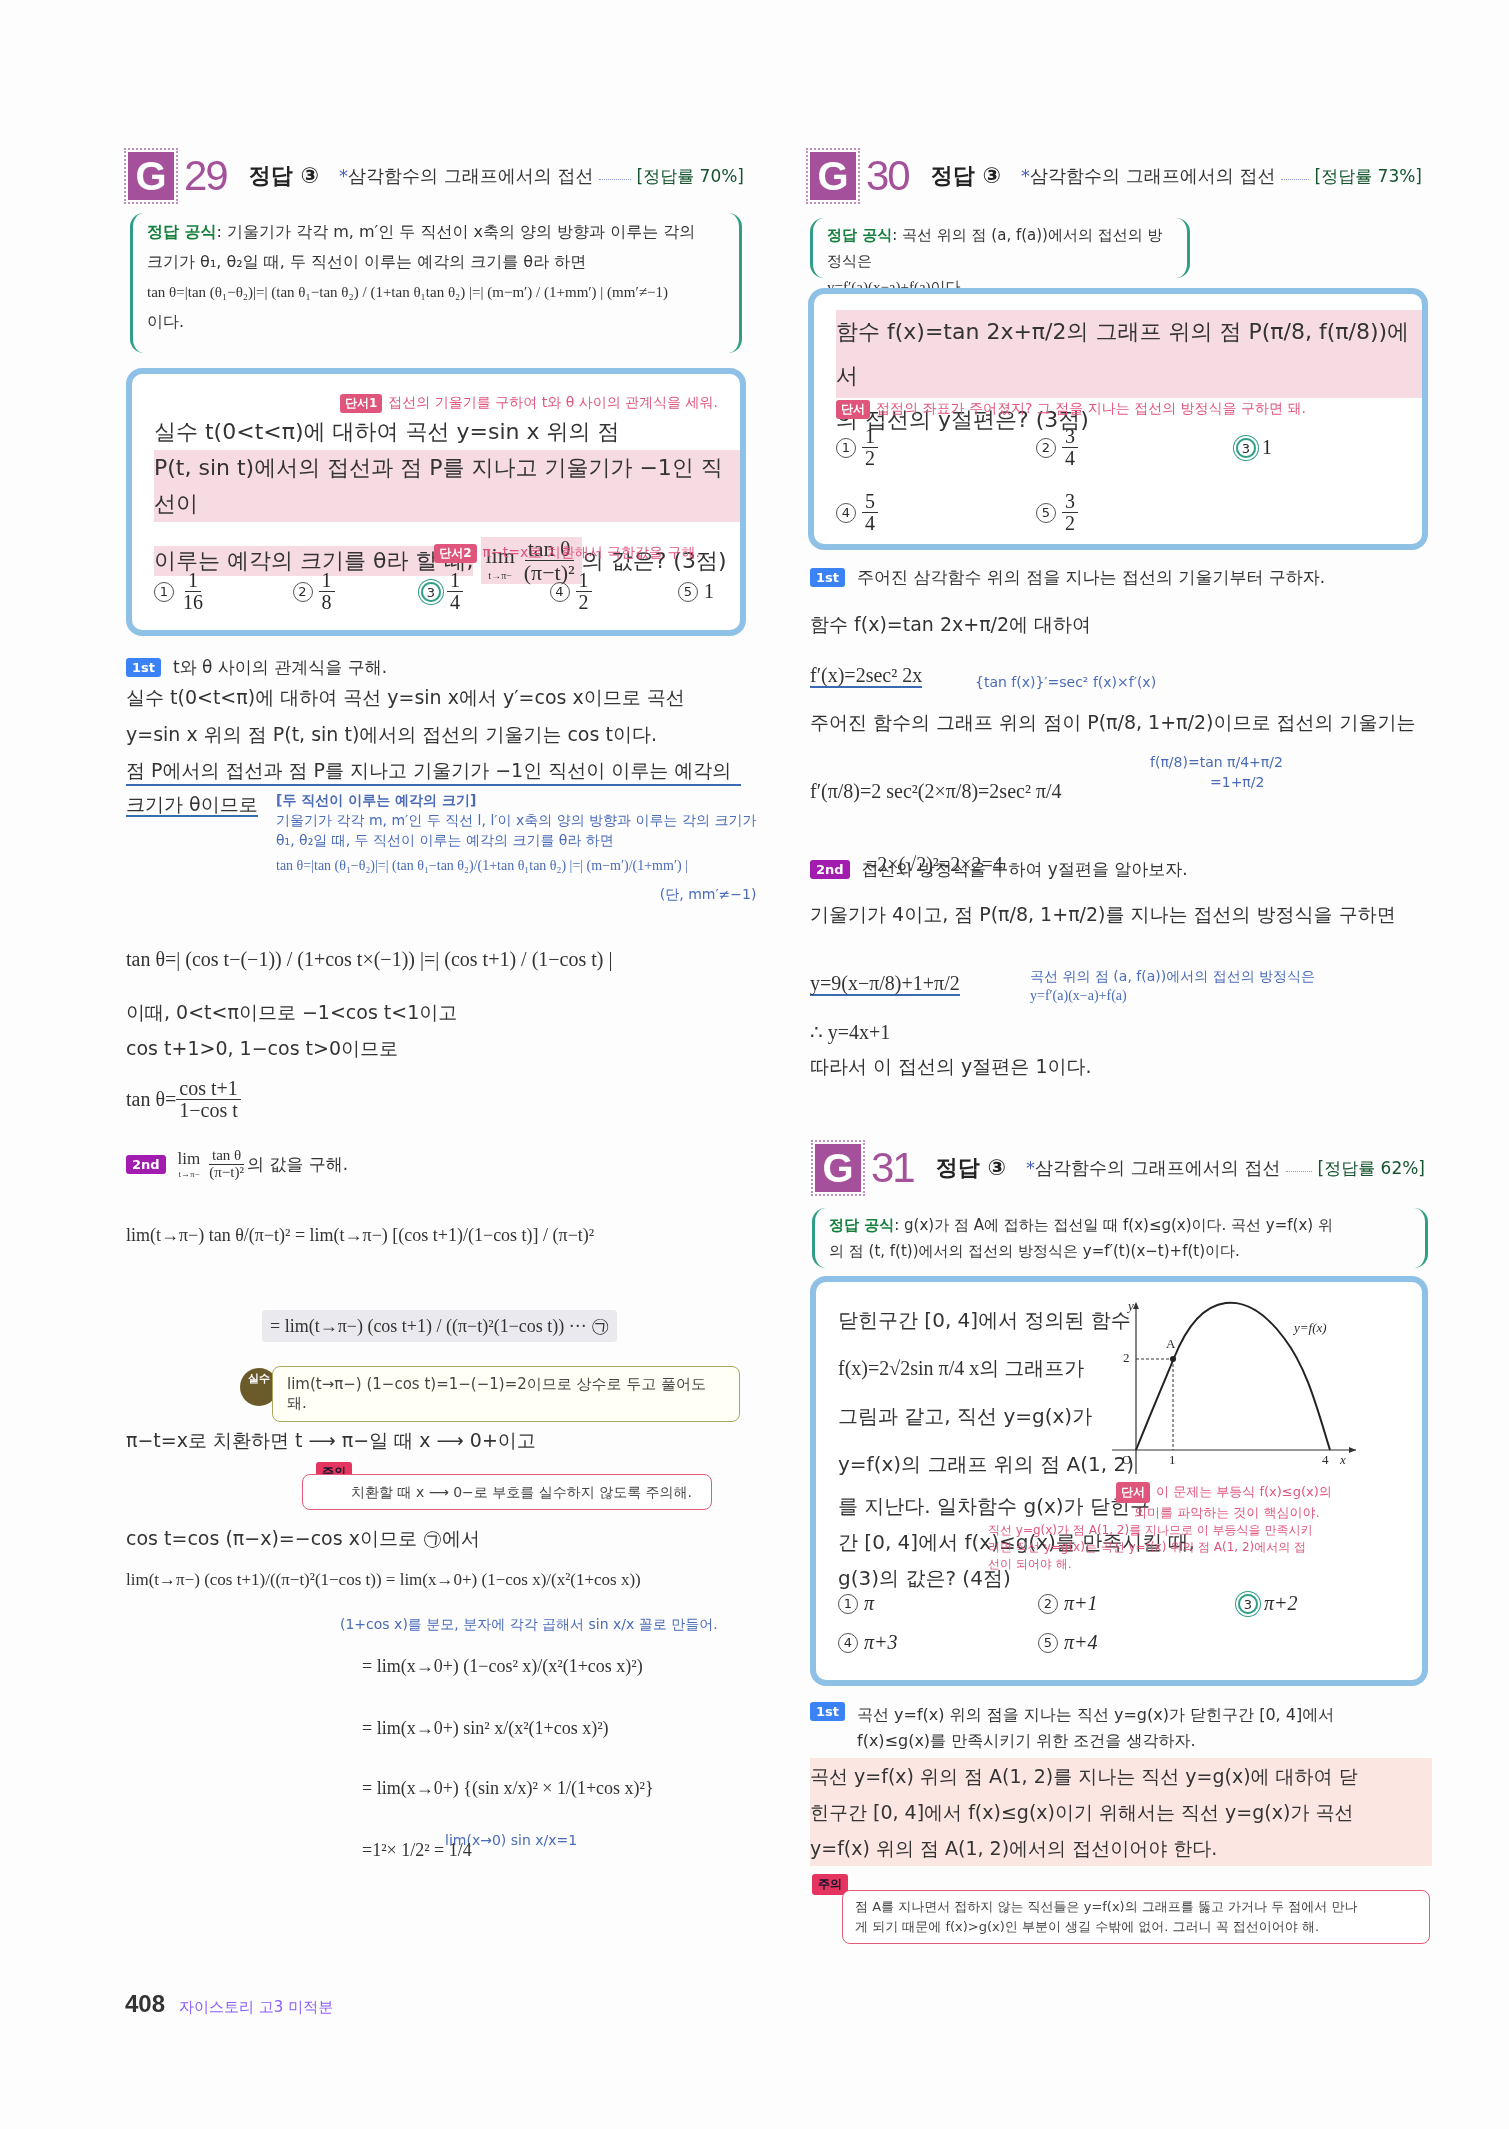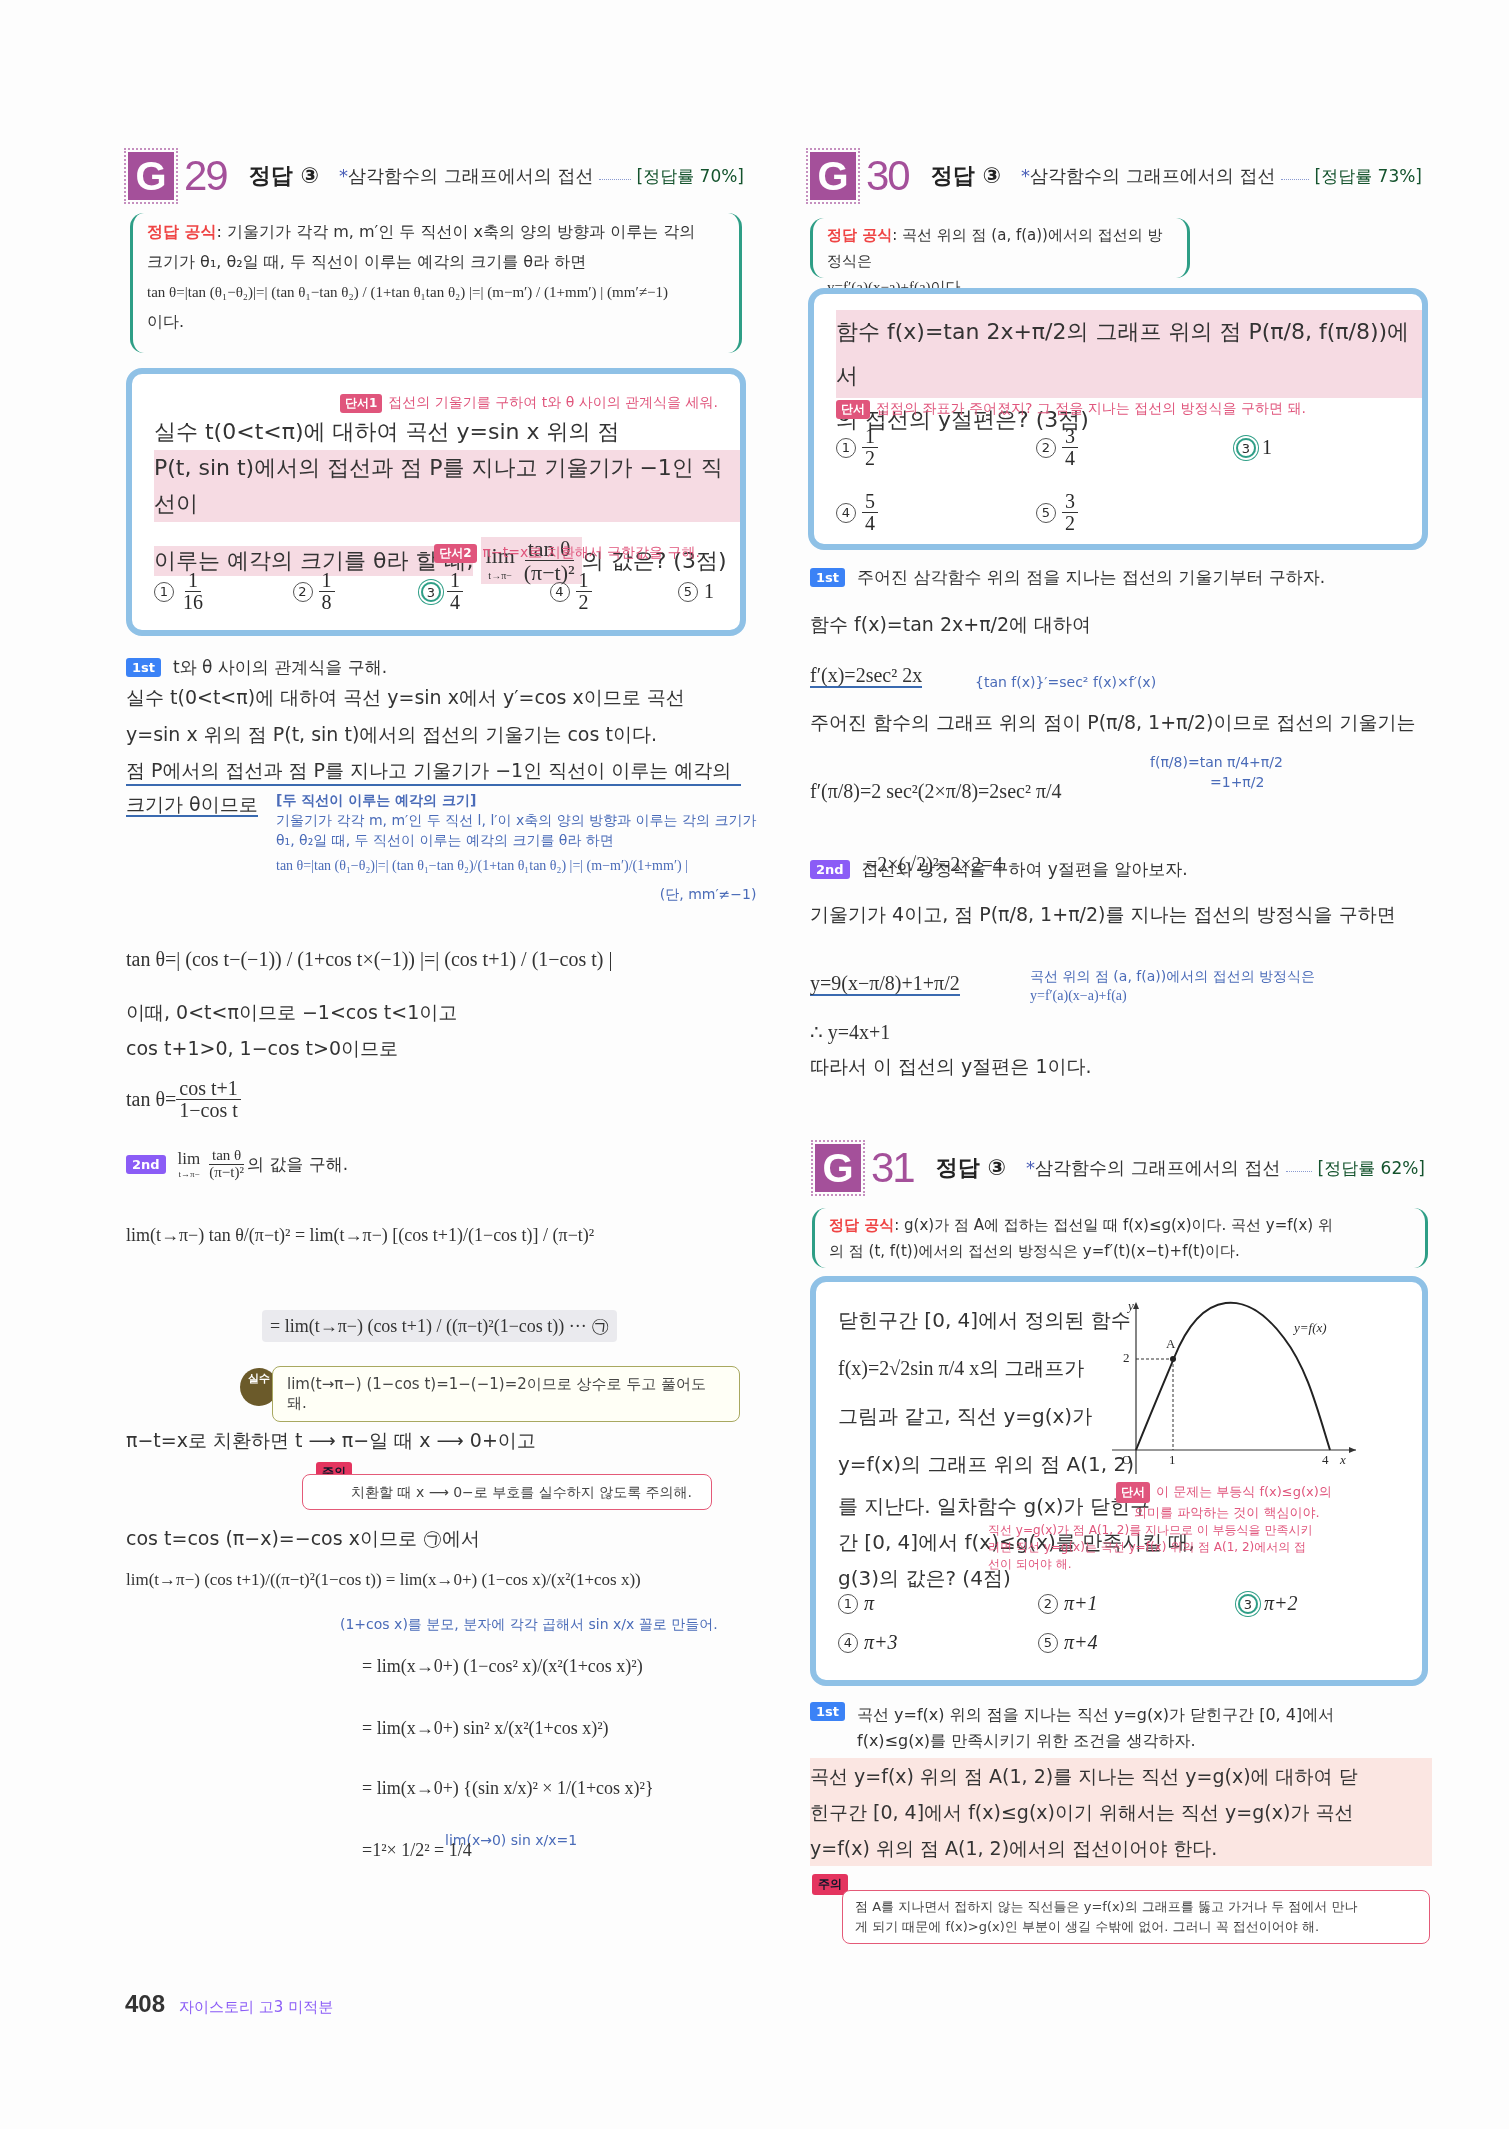--- a/index.html
+++ b/index.html
@@ -13,41 +13,41 @@
   .gbadge{width:46px;height:48px;background:#a4509a;color:#fff;font-weight:bold;font-size:40px;line-height:48px;text-align:center;outline:2px dotted #c58fbf;outline-offset:2px;font-family:"Liberation Sans",sans-serif}
   .gnum{font-size:42px;color:#a4509a;margin-left:10px;font-family:"Liberation Sans",sans-serif;letter-spacing:-2px}
   .ans{font-size:22px;font-weight:bold;margin-left:22px;color:#222}
   .topic{font-size:18px;margin-left:20px;color:#333}
   .topic .star{color:#4a5fb8}
   .dots{flex:1;border-bottom:1.5px dotted #8a9ad0;margin:0 6px;height:0;align-self:center;margin-top:6px}
   .rate{font-size:17px;color:#14532d}
 
   
   .fbox{position:absolute;border-left:3px solid #2e9e86;border-right:3px solid #2e9e86;border-radius:14px;padding:4px 14px;font-size:16px;line-height:30px;color:#333}
-  .fbox .lab{color:#ef4444;font-weight:bold}
+  .fbox .lab{color:#15803d;font-weight:bold}
 
   
   .qbox{position:absolute;border:6px solid #8fc1e6;border-radius:16px;background:#fff}
   .q-text{font-size:22px;line-height:50px;color:#333}
   .hl{background:#f6dbe3}
   .hint{color:#e0557c;font-size:14px}
   .hint-tag{display:inline-block;background:#e0557c;color:#fff;font-size:12px;font-weight:bold;padding:1px 5px;border-radius:3px;margin-right:6px}
   .choices{position:absolute;display:flex;font-size:20px}
   .choice{display:flex;align-items:center;gap:6px}
   .cnum{display:inline-block;width:20px;height:20px;border:1px solid #555;border-radius:50%;font-size:13px;line-height:18px;text-align:center}
   .picked{border:2px solid #2e9e86;box-shadow:0 0 0 2px #fff,0 0 0 3px #2e9e86}
   .frac{display:inline-flex;flex-direction:column;align-items:center;vertical-align:middle;font-family:"Liberation Serif",serif;line-height:1.05}
   .frac .n{border-bottom:1px solid #333;padding:0 3px}
   .frac .d{padding:0 3px}
 
   
   .step{position:absolute;display:flex;align-items:center;font-size:17px;color:#333}
   .stag{display:inline-block;color:#fff;font-weight:bold;font-size:13px;padding:2px 6px;border-radius:3px;margin-right:12px}
   .s1{background:#3b82f6}
-  .s2{background:#8b5cf6}
+  .s2{background:#a21caf}
   .line{position:absolute;font-size:20px;color:#333;white-space:nowrap}
   .mline{position:absolute;font-size:20px;color:#333;white-space:nowrap;font-family:"Liberation Serif",serif}
   .note{position:absolute;color:#4a6bb8;font-size:14px;line-height:20px;white-space:nowrap}
   .uline{border-bottom:2px solid #3a6ab0}
   .callout{position:absolute;border:1.5px solid #a8a860;border-radius:8px;background:#fffff6;font-size:15px;padding:8px 14px;color:#444}
   .warn{position:absolute;border:1.5px solid #e45a78;border-radius:8px;background:#fff;font-size:14px;padding:6px 12px;color:#444;line-height:22px}
   .warn-tag{position:absolute;background:#e4345f;color:#0f172a;font-size:12px;font-weight:bold;padding:2px 6px;border-radius:3px}
   .mistake{position:absolute;width:38px;height:38px;border-radius:50%;background:#6b5a2a;color:#fff;font-size:11px;text-align:center;line-height:14px;padding-top:4px;font-weight:bold}
 
   .graph{position:absolute}

